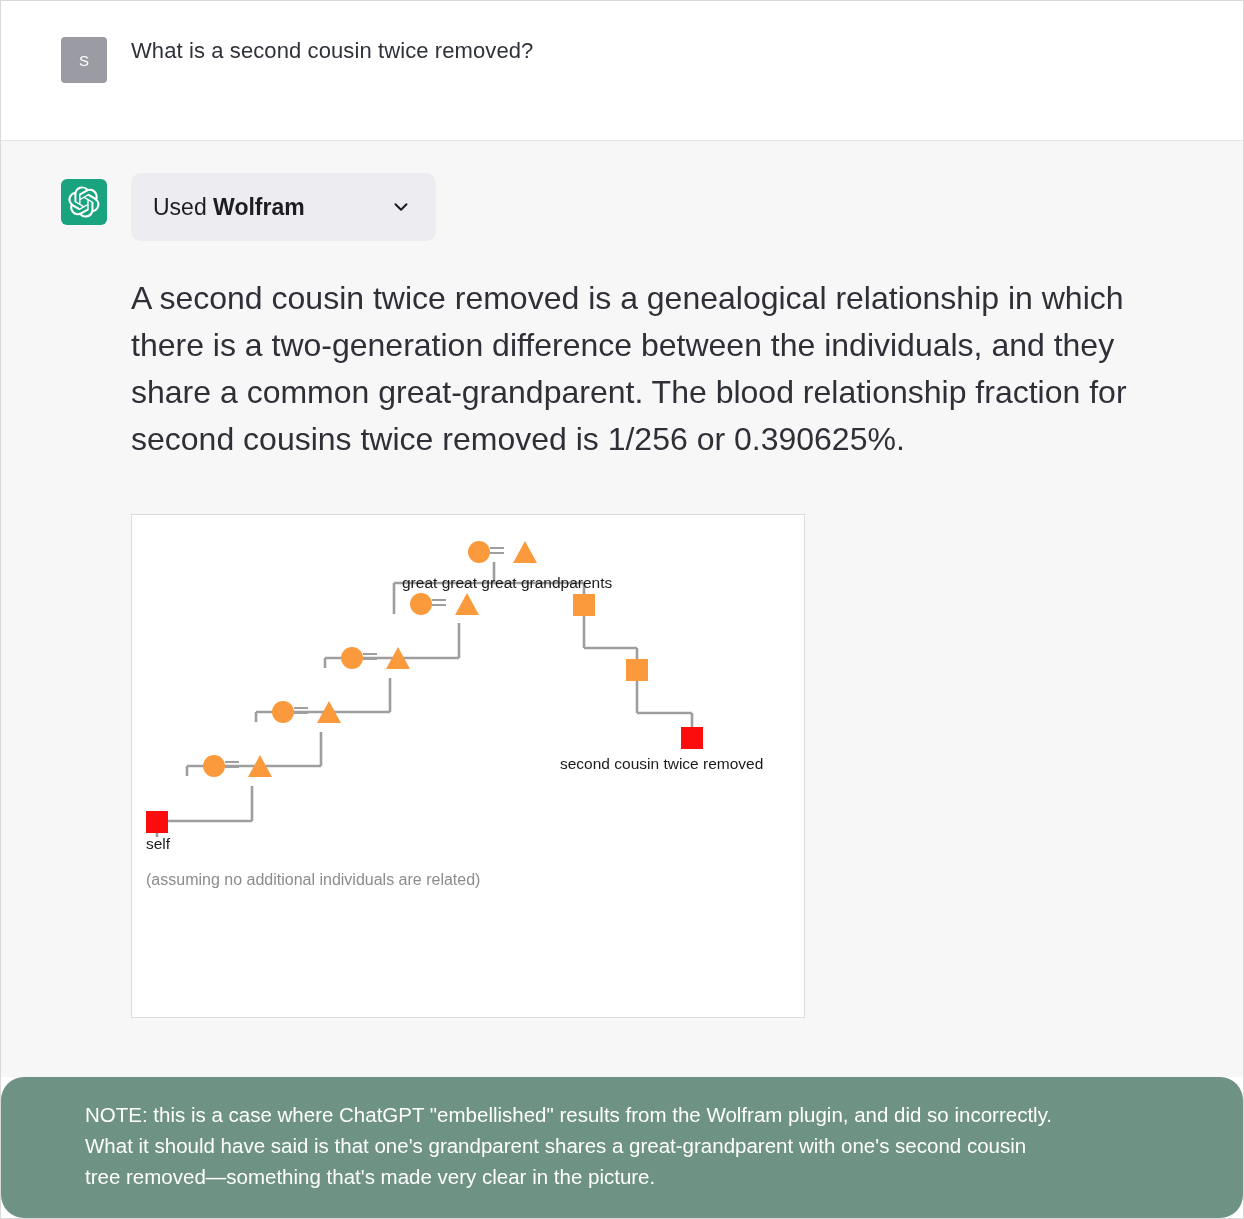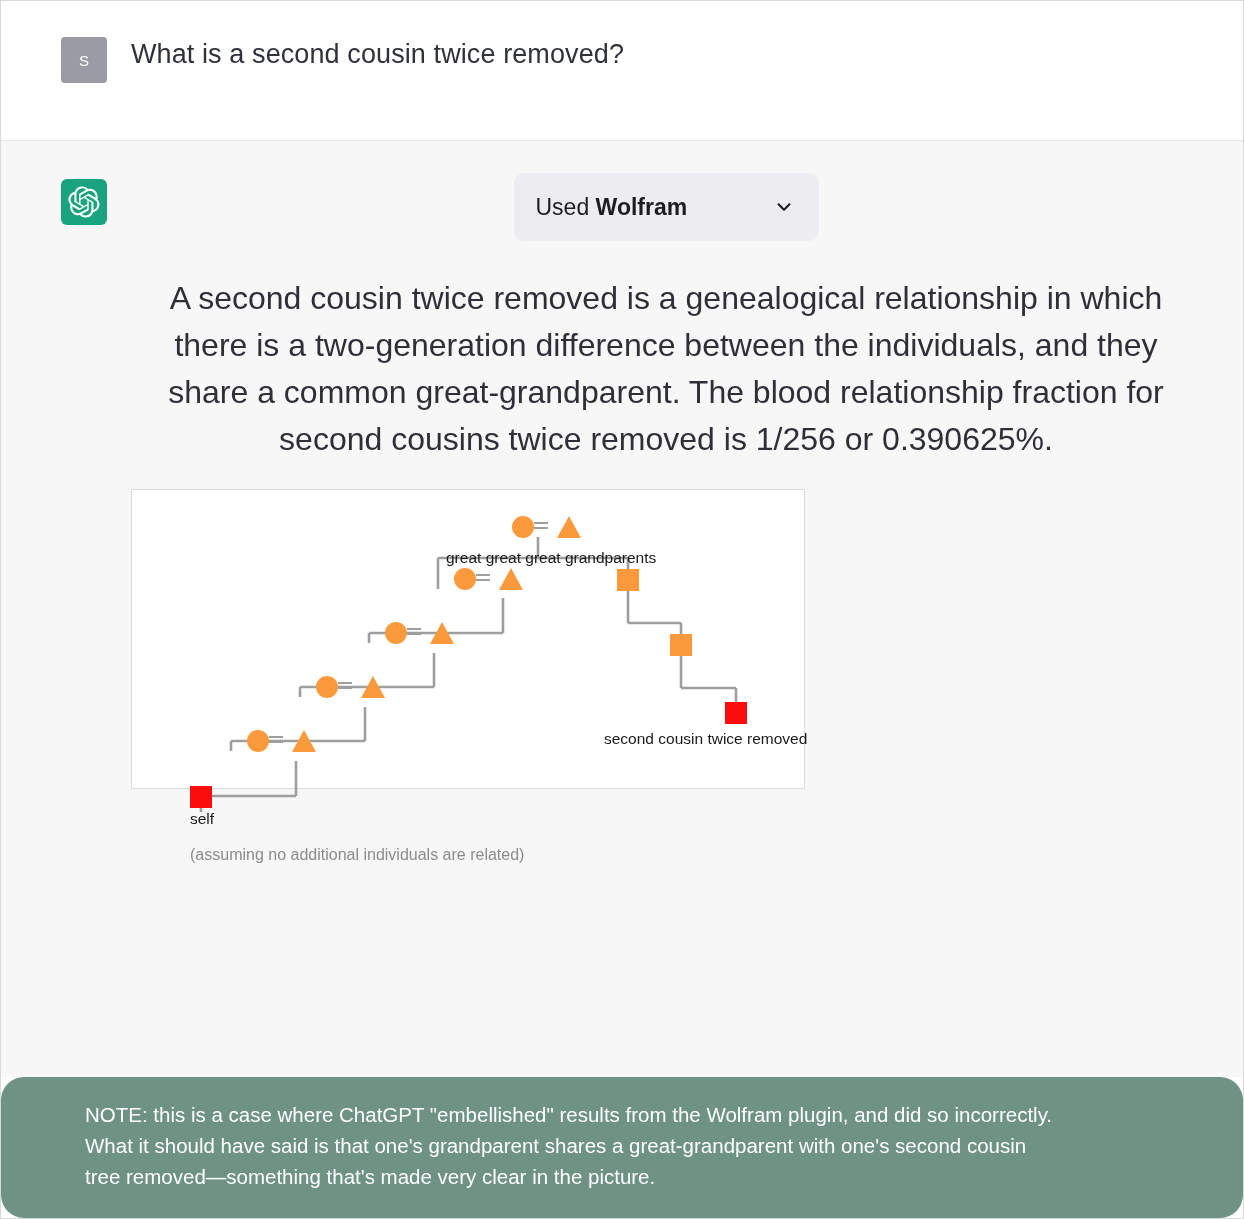--- a/index.html
+++ b/index.html
@@ -51,35 +51,34 @@
   }
   .avatar-assistant {
     width: 46px; height: 46px;
     background: #19a37f;
     border-radius: 6px;
     display: flex;
     align-items: center;
     justify-content: center;
   }
   .user-text {
-    font-size: 27px;
+    font-size: 22px;
     color: #30323a;
     line-height: 1.45;
     padding-top: 4px;
     letter-spacing: .1px;
   }
 
   
   .turn-assistant {
     background: #f7f7f8;
     padding: 32px 0 40px 0;
     display: flex;
     align-items: flex-start;
     flex: 1 1 auto;
-    text-align: center;
   }
   .assistant-body {
     max-width: 1090px;
     padding-right: 20px;
   }
 
   .plugin-chip {
     display: inline-flex;
     align-items: center;
     background: #ececf1;
@@ -103,27 +102,26 @@
     font-size: 32px;
     line-height: 47px;
     color: #2f3037;
     margin: 0 0 30px 0;
     max-width: 1085px;
   }
   .para:last-of-type { margin-bottom: 0; }
 
   
   .figure {
-    margin-top: 26px;
+    margin-top: 51px;
     width: 674px;
-    height: 300px;
+    height: 504px;
     background: #ffffff;
     border: 1px solid #dcdcdc;
     position: relative;
-    padding-left: 44px;
   }
   .figure svg { display: block; }
 
   
   .note {
     background: #6e9384;
     color: #ffffff;
     padding: 22px 80px 26px 84px;
     font-size: 20.5px;
     line-height: 31px;

